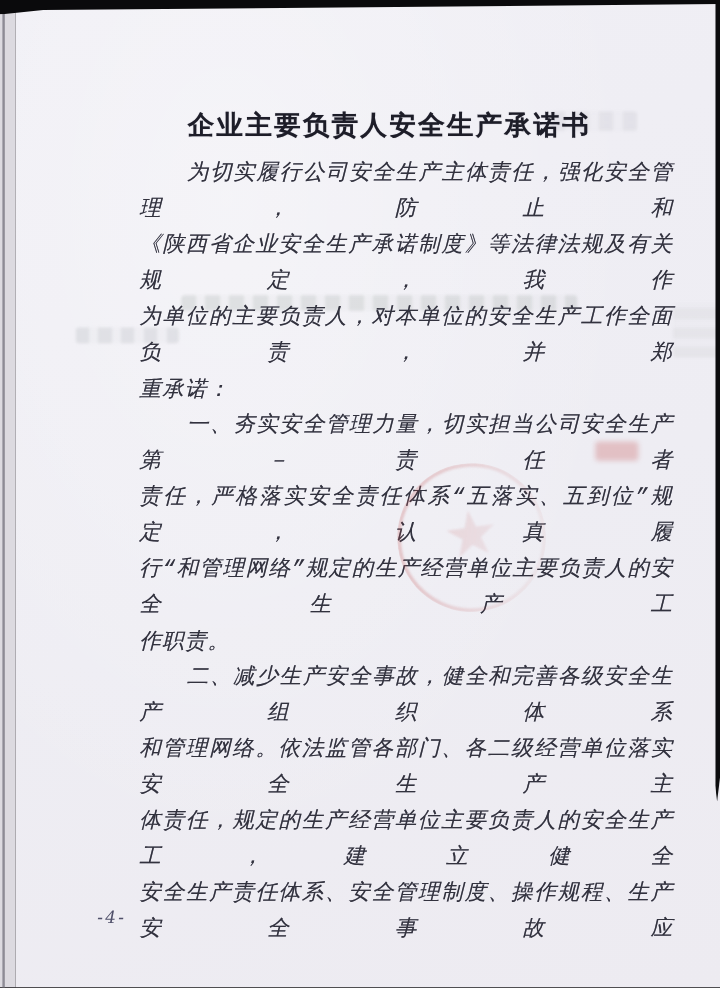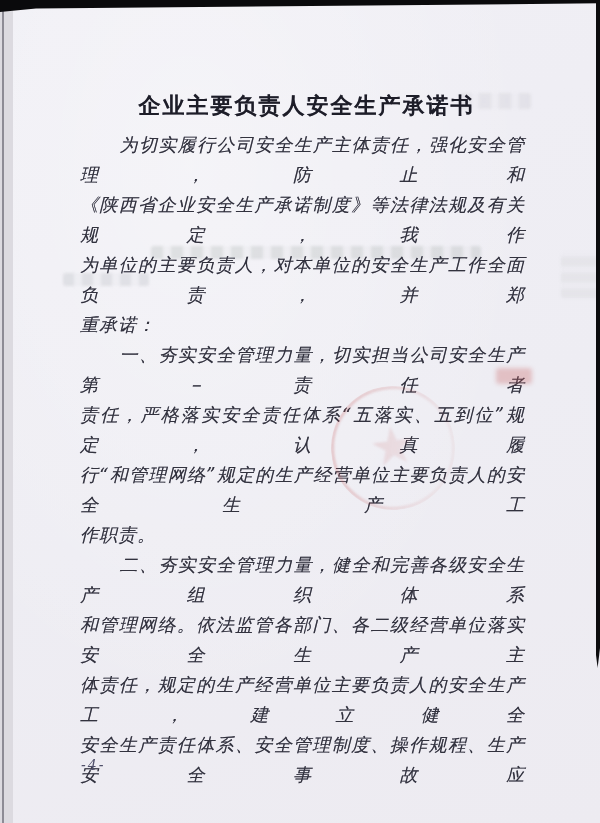--- a/index.html
+++ b/index.html
@@ -24,39 +24,39 @@
   }
   .edge-top{
     position:absolute;left:0;top:0;right:0;height:12px;background:#0a0a0c;z-index:7;
     clip-path:polygon(0 0,100% 0,100% 28%,6% 70%,0 100%);
   }
   .edge-right{
     position:absolute;right:0;top:0;width:4px;height:668px;background:#0c0c0e;z-index:7;
     clip-path:polygon(0 0,100% 0,100% 97%,40% 100%,0 98%);
   }
   
-  .sheet-content{position:absolute;inset:0;}
+  .sheet-content{position:absolute;inset:0;padding-left:36px;}
   h1.doc-title{
     margin:0;padding:90px 0 0 0;
     text-align:center;
     font-size:22px;line-height:30px;font-weight:bold;
     color:#1d1d28;letter-spacing:2px;
     text-shadow:0 0 .6px rgba(25,25,45,.55);
   }
   
   .doc-body{
     width:445px;margin:10px 0 0 67px;
     font-size:18px;line-height:30px;
     color:#32323e;
     font-style:italic;
     letter-spacing:1px;
     text-shadow:0 0 .5px rgba(45,45,70,.5);
   }
   .ln{white-space:nowrap;}
-  .jf{white-space:normal;text-align:justify;text-align-last:justify;}
+  .jf{white-space:normal;text-align:justify;text-align-last:justify;font-family:Liberation Mono, monospace;}
   .lf{text-align:center;text-align-last:left;}
   .ind{text-indent:2.2em;}
   
   .page-num{
     position:absolute;left:68px;top:757px;
     font-size:14px;color:#50506a;letter-spacing:2px;
     font-style:italic;
   }
   
   .seal{
@@ -104,21 +104,21 @@
 
     <div class="doc-body">
       <div class="ln jf ind">为切实履行公司安全生产主体责任，强化安全管理，防止和</div>
       <div class="ln jf">《陕西省企业安全生产承诺制度》等法律法规及有关规定，我作</div>
       <div class="ln jf">为单位的主要负责人，对本单位的安全生产工作全面负责，并郑</div>
       <div class="ln lf">重承诺：</div>
       <div class="ln jf ind">一、夯实安全管理力量，切实担当公司安全生产第－责任者</div>
       <div class="ln jf">责任，严格落实安全责任体系“五落实、五到位”规定，认真履</div>
       <div class="ln jf">行“和管理网络”规定的生产经营单位主要负责人的安全生产工</div>
       <div class="ln lf">作职责。</div>
-      <div class="ln jf ind">二、夯实安全管理力量，健全和完善各级安全生产组织体系</div>
+      <div class="ln jf ind">二、减少生产安全事故，健全和完善各级安全生产组织体系</div>
       <div class="ln jf">和管理网络。依法监管各部门、各二级经营单位落实安全生产主</div>
       <div class="ln jf">体责任，规定的生产经营单位主要负责人的安全生产工，建立健全</div>
       <div class="ln jf">安全生产责任体系、安全管理制度、操作规程、生产安全事故应</div>
 
     </div>
 
     <div class="page-num">-4-</div>
   </div>
 </div>
 

